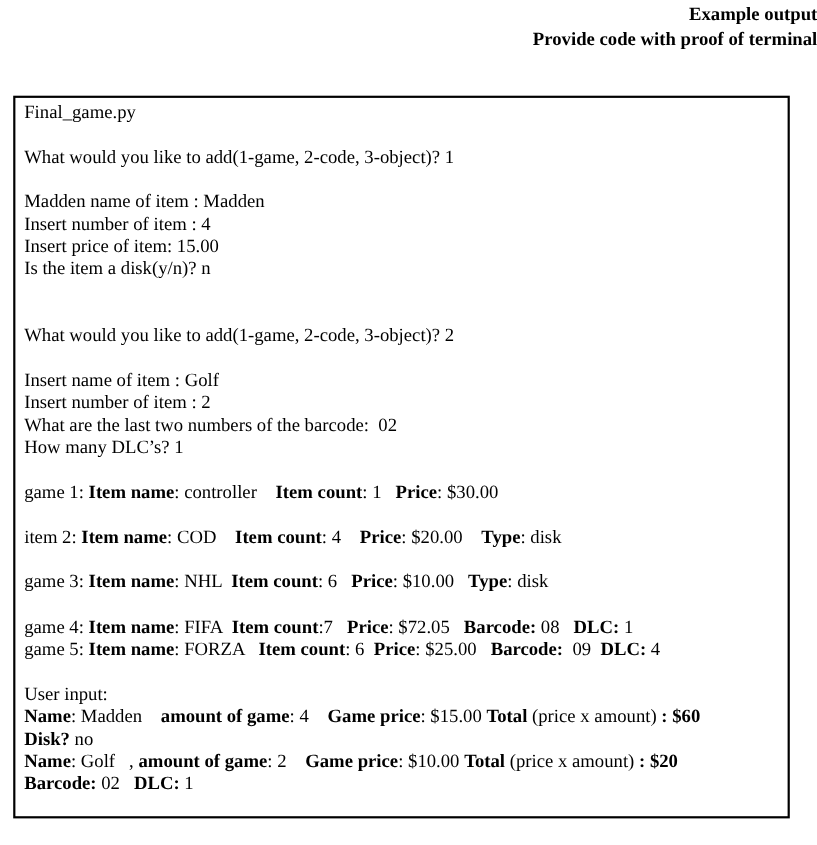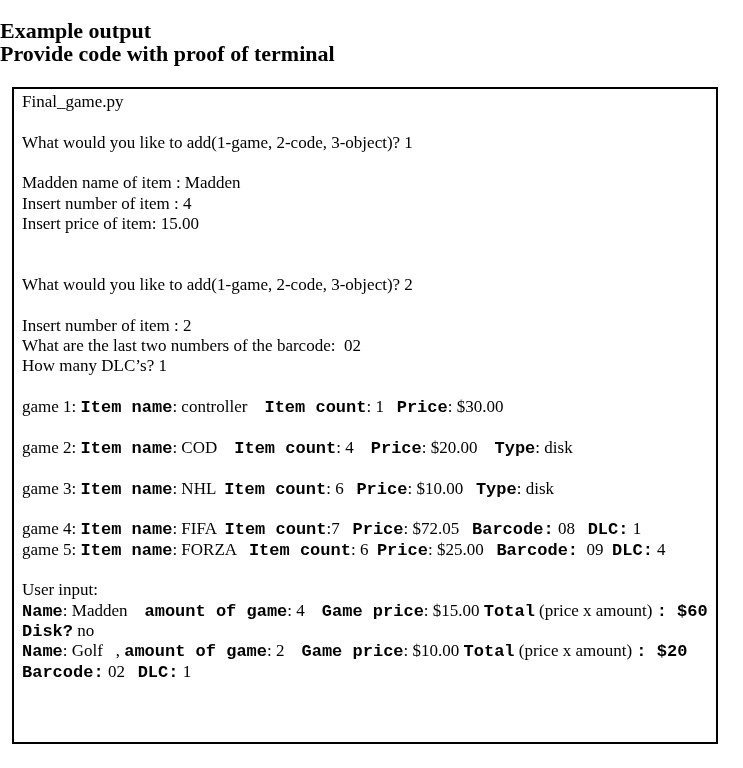--- a/index.html
+++ b/index.html
@@ -11,72 +11,74 @@
     -webkit-font-smoothing: antialiased;
   }
   .page {
     position: relative;
     width: 743px; height: 768px;
     background: #ffffff;
     overflow: hidden;
   }
   .doc-title {
     position: absolute;
-    top: 20px; left: 0;
+    top: 2px; left: 0;
     width: 100%;
-    text-align: left;
+    text-align: right;
     font-weight: bold;
-    font-size: 22px;
+    font-size: 17px;
     line-height: 22.5px;
   }
   .terminal-box {
     position: absolute;
     left: 12px; top: 87px;
     width: 706px; height: 657px;
     box-sizing: border-box;
     border: 2px solid #000000;
     background: #ffffff;
     padding: 3px 4px 0 8px;
     overflow: hidden;
   }
   .tline {
     white-space: pre-wrap;
     font-size: 17px;
     height: 20.35px;
     line-height: 20.35px;
   }
-  .tline .b { font-weight: bold; font-family: Liberation Mono, monospace; }
+  .tline .b { font-weight: bold; }
 </style>
 </head>
 <body>
 
 <div class="page">
   <div class="doc-title">
     <div>Example output</div>
     <div>Provide code with proof of terminal</div>
   </div>
   <div class="terminal-box">
       <div class="tline"><span>Final_game.py</span></div>
       <div class="tline"></div>
       <div class="tline"><span>What would you like to add(1-game, 2-code, 3-object)? 1</span></div>
       <div class="tline"></div>
       <div class="tline"><span>Madden name of item : Madden</span></div>
       <div class="tline"><span>Insert number of item : 4</span></div>
       <div class="tline"><span>Insert price of item: 15.00</span></div>
+      <div class="tline"><span>Is the item a disk(y/n)? n</span></div>
       <div class="tline"></div>
       <div class="tline"></div>
       <div class="tline"><span>What would you like to add(1-game, 2-code, 3-object)? 2</span></div>
       <div class="tline"></div>
+      <div class="tline"><span>Insert name of item : Golf</span></div>
       <div class="tline"><span>Insert number of item : 2</span></div>
       <div class="tline"><span>What are the last two numbers of the barcode:  02</span></div>
       <div class="tline"><span>How many DLC’s? 1</span></div>
       <div class="tline"></div>
       <div class="tline"><span>game 1: </span><span class="b">Item name</span><span>: controller    </span><span class="b">Item count</span><span>: 1   </span><span class="b">Price</span><span>: $30.00</span></div>
       <div class="tline"></div>
-      <div class="tline"><span>game 2: </span><span class="b">Item name</span><span>: COD    </span><span class="b">Item count</span><span>: 4    </span><span class="b">Price</span><span>: $20.00    </span><span class="b">Type</span><span>: disk</span></div>
+      <div class="tline"><span>item 2: </span><span class="b">Item name</span><span>: COD    </span><span class="b">Item count</span><span>: 4    </span><span class="b">Price</span><span>: $20.00    </span><span class="b">Type</span><span>: disk</span></div>
       <div class="tline"></div>
       <div class="tline"><span>game 3: </span><span class="b">Item name</span><span>: NHL  </span><span class="b">Item count</span><span>: 6   </span><span class="b">Price</span><span>: $10.00   </span><span class="b">Type</span><span>: disk</span></div>
       <div class="tline"></div>
       <div class="tline"><span>game 4: </span><span class="b">Item name</span><span>: FIFA  </span><span class="b">Item count</span><span>:7   </span><span class="b">Price</span><span>: $72.05   </span><span class="b">Barcode:</span><span> 08   </span><span class="b">DLC:</span><span> 1</span></div>
       <div class="tline"><span>game 5: </span><span class="b">Item name</span><span>: FORZA   </span><span class="b">Item count</span><span>: 6  </span><span class="b">Price</span><span>: $25.00   </span><span class="b">Barcode:</span><span>  09  </span><span class="b">DLC:</span><span> 4</span></div>
       <div class="tline"></div>
       <div class="tline"><span>User input:</span></div>
       <div class="tline"><span class="b">Name</span><span>: Madden    </span><span class="b">amount of game</span><span>: 4    </span><span class="b">Game price</span><span>: $15.00 </span><span class="b">Total</span><span> (price x amount) </span><span class="b">: $60</span></div>
       <div class="tline"><span class="b">Disk?</span><span> no</span></div>
       <div class="tline"><span class="b">Name</span><span>: Golf   , </span><span class="b">amount of game</span><span>: 2    </span><span class="b">Game price</span><span>: $10.00 </span><span class="b">Total</span><span> (price x amount) </span><span class="b">: $20</span></div>

